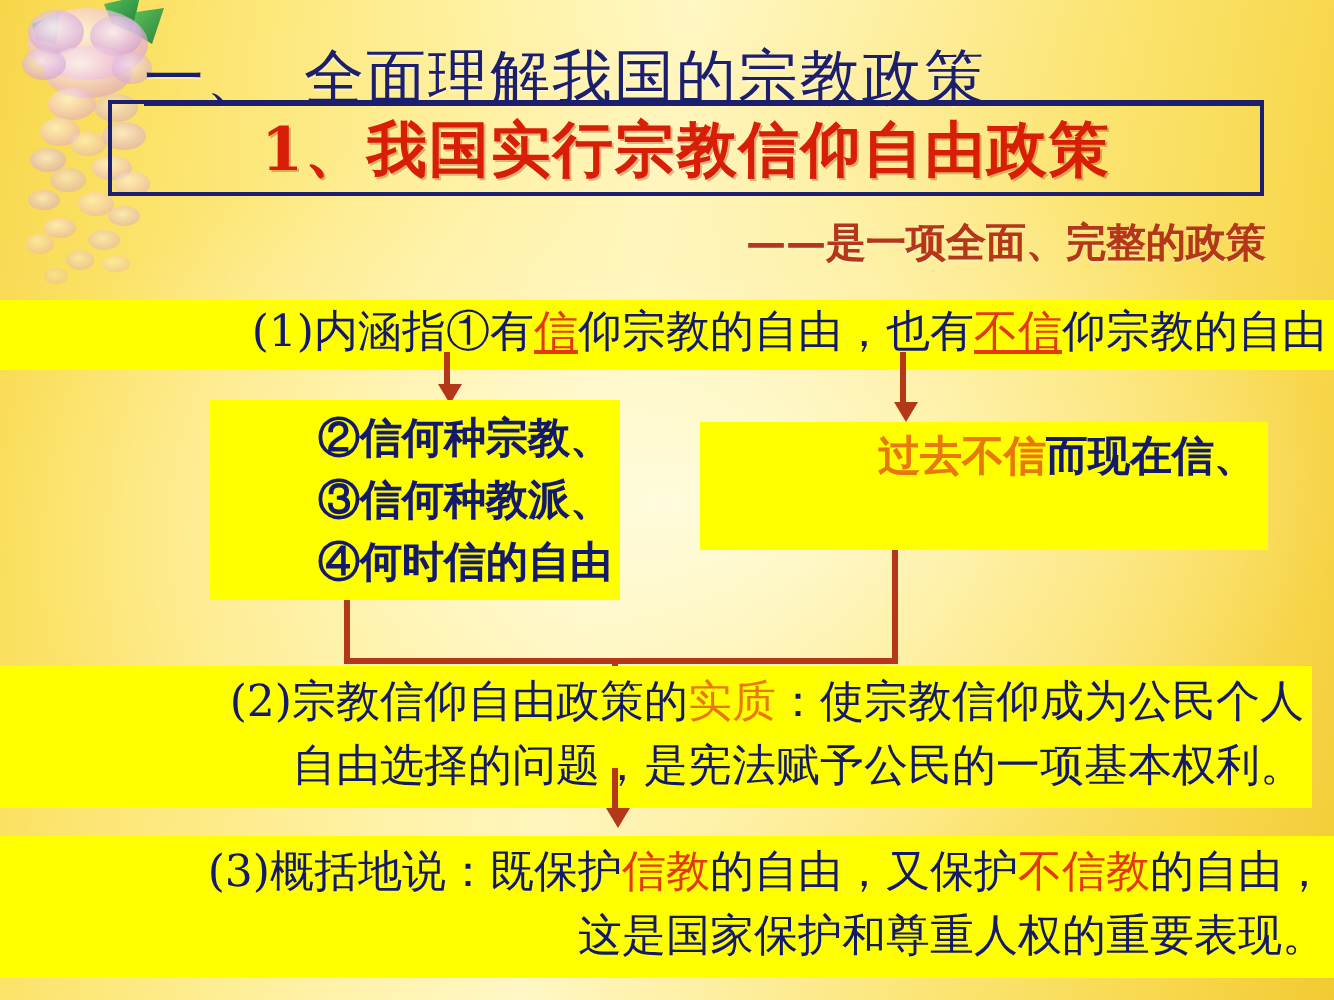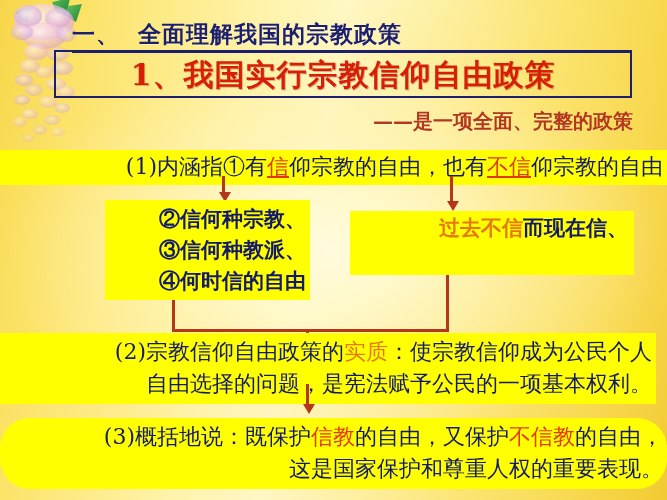--- a/index.html
+++ b/index.html
@@ -42,22 +42,22 @@
     pointer-events: none;
   }
 
   
   .heading-one {
     position: absolute;
     left: 72px;
     top: 19px;
     width: 560px;
     color: #1b1f6e;
-    font-size: 23px;
-    font-weight: bold;
+    font-size: 30px;
+    font-weight: normal;
     font-family: "DejaVu Serif", "Liberation Serif", serif;
     letter-spacing: 1px;
     white-space: nowrap;
     text-shadow: 0 1px 0 rgba(255,255,255,0.35);
   }
   .heading-one .num { margin-right: 18px; }
 
   .heading-rule {
     position: absolute;
     left: 72px;
@@ -163,21 +163,20 @@
   }
 
   
   #line3 {
     left: 0px;
     top: 418px;
     width: 667px;
     padding: 3px 4px 4px 6px;
     font-size: 22px;
     line-height: 32px;
-    border-radius: 30px;
   }
 
   
   .conn { position: absolute; background: #b5371a; }
   .arrow-head {
     position: absolute;
     width: 0; height: 0;
     border-left: 6px solid transparent;
     border-right: 6px solid transparent;
     border-top: 10px solid #b5371a;

